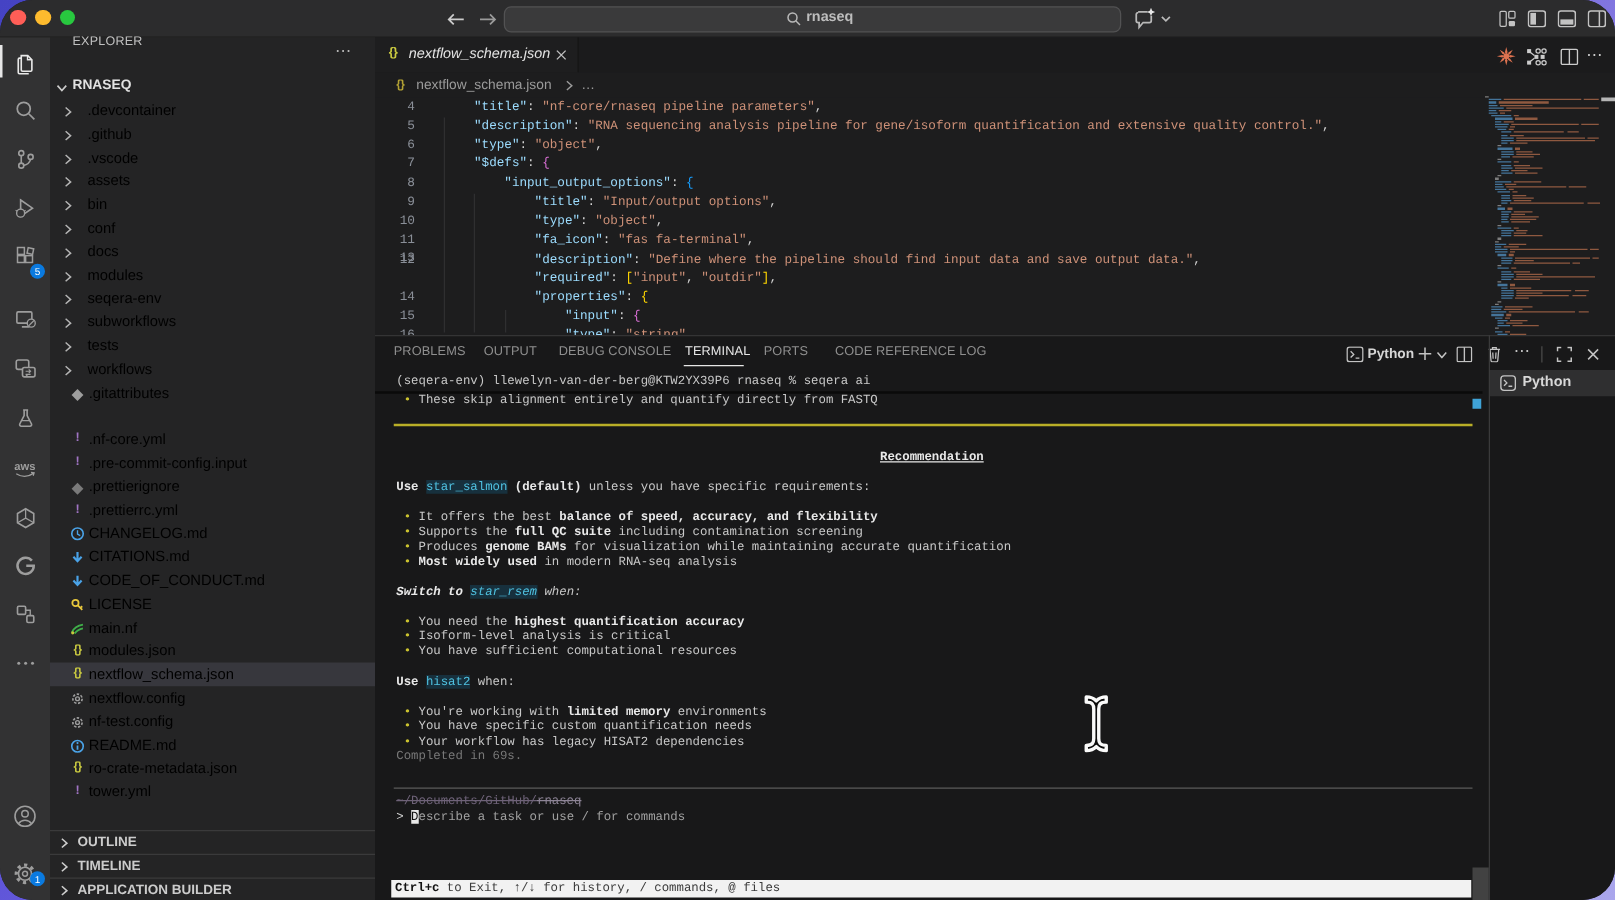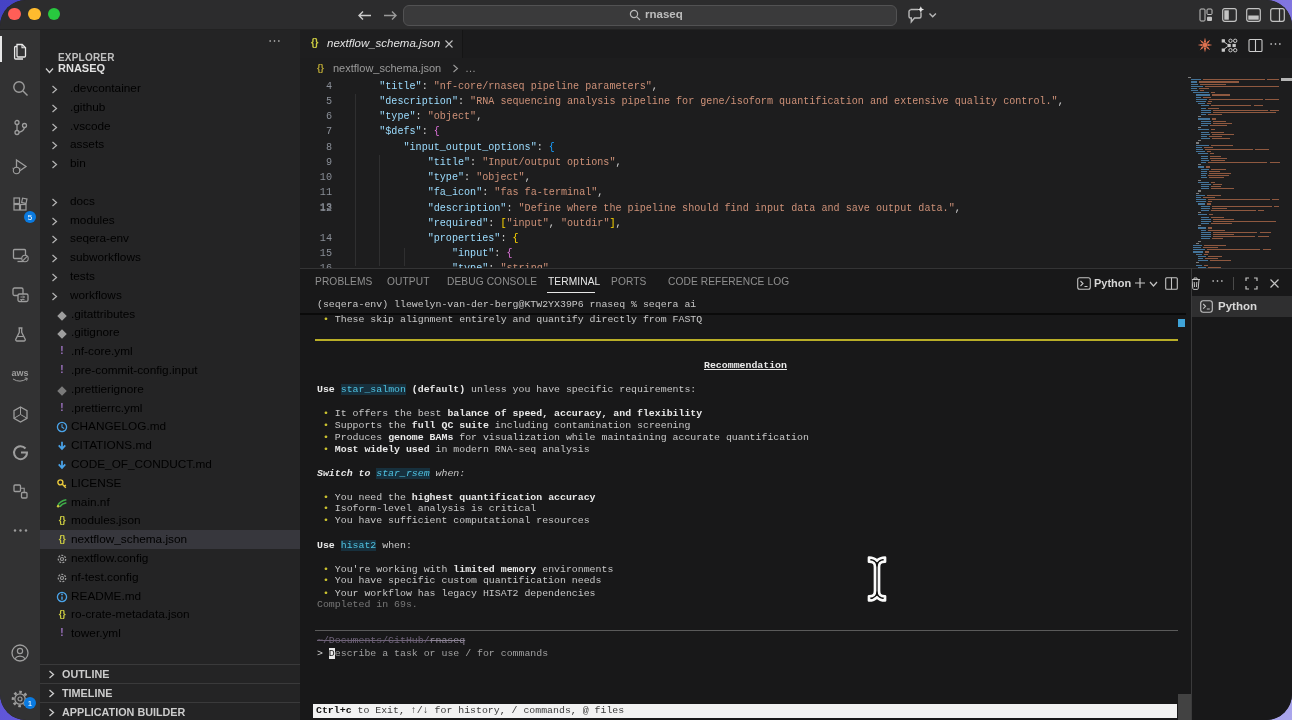--- a/index.html
+++ b/index.html
@@ -191,21 +191,21 @@
     </div>
     <div class="ai" style="top:680px;">
       <svg width="20" height="20" viewBox="0 0 20 20">
         <circle cx="10" cy="10" r="7" stroke="#9d9d9d" stroke-width="2.6" fill="none" stroke-dasharray="2.6 2.9" stroke-dashoffset="1"></circle>
         <circle cx="10" cy="10" r="5.2" stroke="#9d9d9d" stroke-width="1.3" fill="none"></circle>
         <circle cx="10" cy="10" r="2" stroke="#9d9d9d" stroke-width="1.2" fill="none"></circle>
       </svg>
     </div>
     <div class="badge" style="left:24px;top:697px;width:12px;height:12px;">1</div>
     <div class="sidebar"></div>
-    <div class="abs" style="left:58px;top:52px;color:#c0c0c0;font-size:10px;letter-spacing:0.2px;font-weight:bold;">EXPLORER</div>
+    <div class="abs" style="left:58px;top:28px;color:#c0c0c0;font-size:10px;letter-spacing:0.2px;">EXPLORER</div>
     <div class="abs" style="left:268px;top:33px;color:#b5b5b5;font-size:13px;letter-spacing:1px;">⋯</div>
     <div class="abs" style="left:44px;top:61.5px;width:256px;height:18px;color:#e2e2e2;font-size:11px;font-weight:bold;">
       <svg style="position:absolute;left:1px;top:5px;" width="9" height="7" viewBox="0 0 9 7">
         <path d="M1 1.5 L4.5 5.5 L8 1.5" stroke="#cccccc" stroke-width="1.3" fill="none"></path>
       </svg>
       <span style="position:absolute;left:14px;">RNASEQ</span>
     </div>
     <div class="srow" style="left:40px;top:79.0px;">
       <svg style="position:absolute;left:11px;top:6px;" width="7" height="9" viewBox="0 0 7 9">
         <path d="M1.5 1 L5.5 4.5 L1.5 8" stroke="#b5b5b5" stroke-width="1.2" fill="none"></path>
@@ -229,20 +229,26 @@
         <path d="M1.5 1 L5.5 4.5 L1.5 8" stroke="#b5b5b5" stroke-width="1.2" fill="none"></path>
       </svg>
       <span class="slbl" style="left:30px;">assets</span>
     </div>
     <div class="srow" style="left:40px;top:154.2px;">
       <svg style="position:absolute;left:11px;top:6px;" width="7" height="9" viewBox="0 0 7 9">
         <path d="M1.5 1 L5.5 4.5 L1.5 8" stroke="#b5b5b5" stroke-width="1.2" fill="none"></path>
       </svg>
       <span class="slbl" style="left:30px;">bin</span>
     </div>
+    <div class="srow" style="left:40px;top:173.0px;">
+      <svg style="position:absolute;left:11px;top:6px;" width="7" height="9" viewBox="0 0 7 9">
+        <path d="M1.5 1 L5.5 4.5 L1.5 8" stroke="#b5b5b5" stroke-width="1.2" fill="none"></path>
+      </svg>
+      <span class="slbl" style="left:30px;">conf</span>
+    </div>
     <div class="srow" style="left:40px;top:191.8px;">
       <svg style="position:absolute;left:11px;top:6px;" width="7" height="9" viewBox="0 0 7 9">
         <path d="M1.5 1 L5.5 4.5 L1.5 8" stroke="#b5b5b5" stroke-width="1.2" fill="none"></path>
       </svg>
       <span class="slbl" style="left:30px;">docs</span>
     </div>
     <div class="srow" style="left:40px;top:210.6px;padding-left:36px;">
       <svg style="position:absolute;left:11px;top:6px;" width="7" height="9" viewBox="0 0 7 9">
         <path d="M1.5 1 L5.5 4.5 L1.5 8" stroke="#b5b5b5" stroke-width="1.2" fill="none"></path>
       </svg>
@@ -270,26 +276,20 @@
       <svg style="position:absolute;left:11px;top:6px;" width="7" height="9" viewBox="0 0 7 9">
         <path d="M1.5 1 L5.5 4.5 L1.5 8" stroke="#b5b5b5" stroke-width="1.2" fill="none"></path>
       </svg>
       <span class="slbl" style="left:30px;">workflows</span>
     </div>
     <div class="srow" style="left:40px;top:304.6px;">
       <svg class="sicon" style="left:16px;top:5px;" width="10" height="10" viewBox="0 0 10 10">
         <rect x="2.2" y="2.2" width="5.6" height="5.6" fill="#9e9e9e" transform="rotate(45 5 5)"></rect>
       </svg>
       <span class="flbl" style="left:31px;">.gitattributes</span>
-    </div>
-    <div class="srow" style="left:40px;top:323.4px;">
-      <svg class="sicon" style="left:16px;top:5px;" width="10" height="10" viewBox="0 0 10 10">
-        <rect x="2.2" y="2.2" width="5.6" height="5.6" fill="#9e9e9e" transform="rotate(45 5 5)"></rect>
-      </svg>
-      <span class="flbl" style="left:31px;">.gitignore</span>
     </div>
     <div class="srow" style="left:40px;top:342.2px;">
       <span class="sicon" style="color:#a074c4;font-weight:bold;font-size:10px;">!</span>
       <span class="flbl" style="left:31px;">.nf-core.yml</span>
     </div>
     <div class="srow" style="left:40px;top:361.0px;">
       <span class="sicon" style="color:#a074c4;font-weight:bold;font-size:10px;">!</span>
       <span class="flbl" style="left:31px;">.pre-commit-config.input</span>
     </div>
     <div class="srow" style="left:40px;top:379.8px;">

